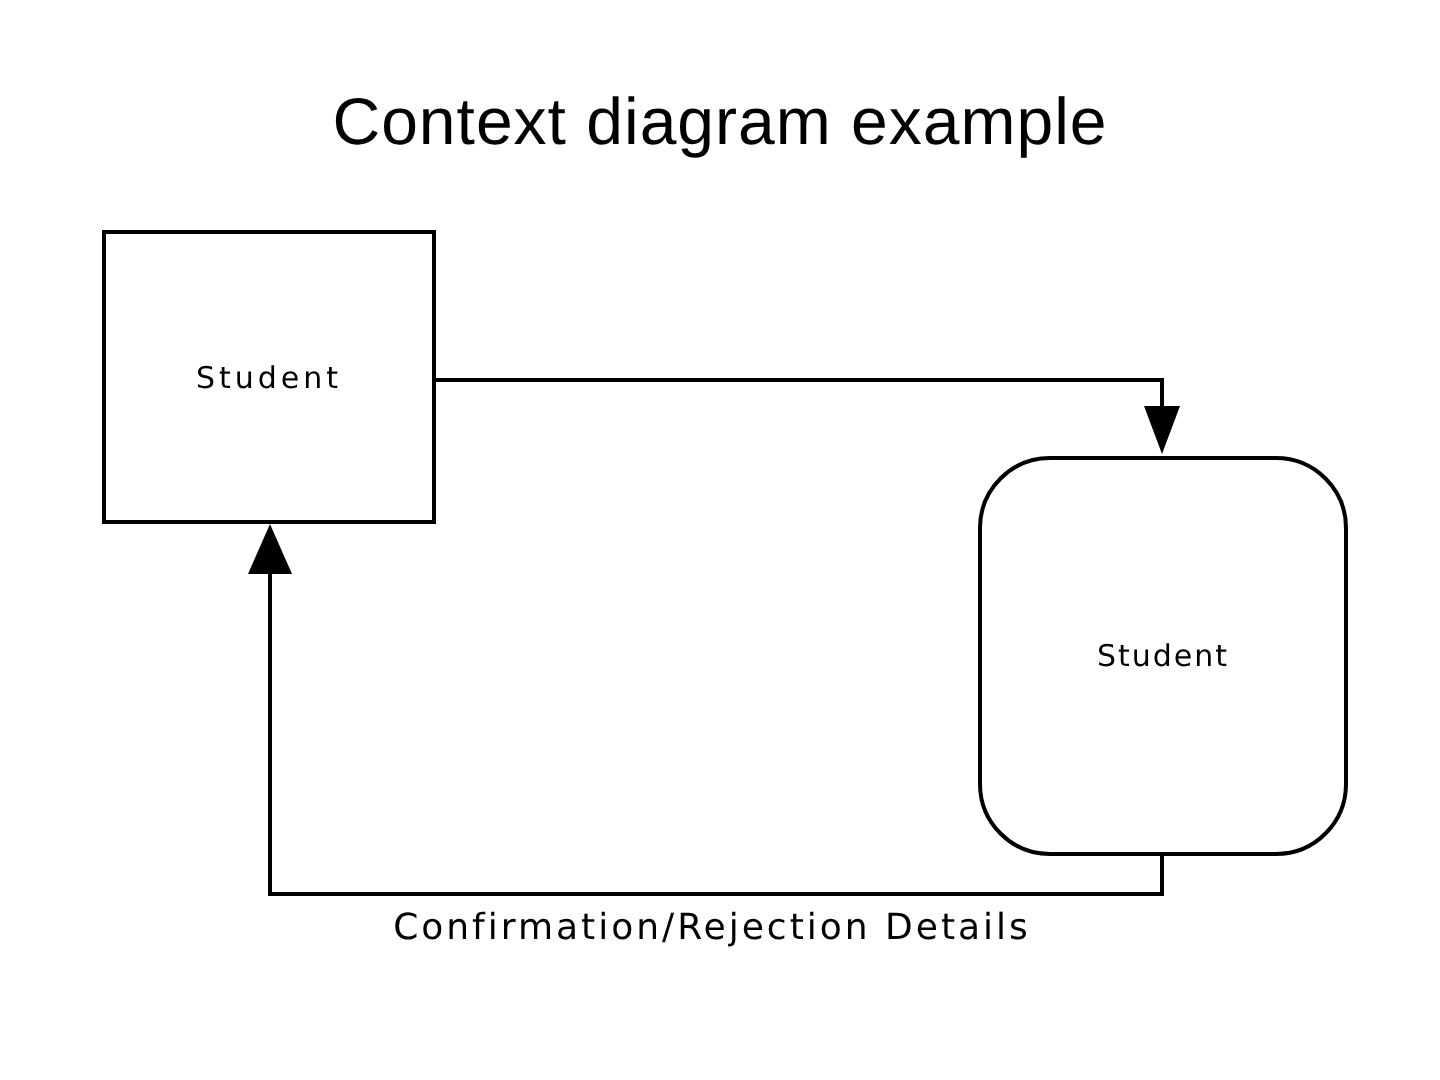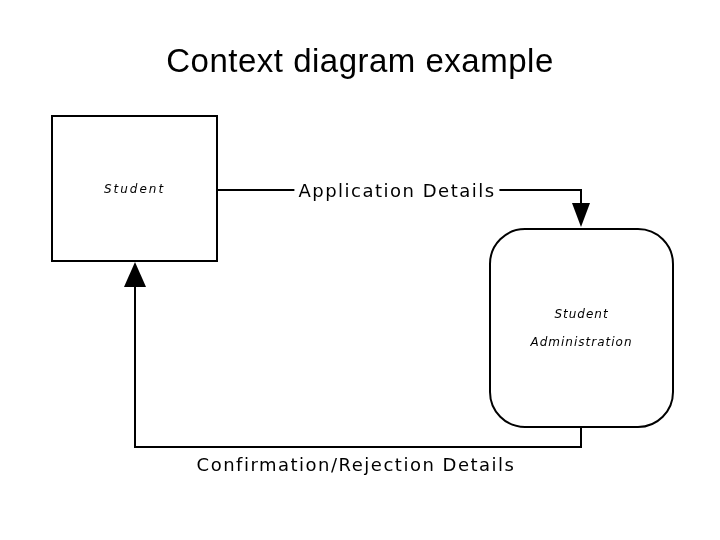--- a/index.html
+++ b/index.html
@@ -36,24 +36,23 @@
     position: absolute;
     left: 489px; top: 228px;
     width: 185px; height: 200px;
     border: 2px solid var(--ink);
     border-radius: 36px;
     background: var(--bg);
     display: flex; align-items: center; justify-content: center;
   }
   .shape-label, .process-label {
     font-family: "DejaVu Sans", sans-serif;
-    font-size: 12px;
+    font-size: 15px;
     letter-spacing: 2px;
     color: var(--ink);
-    font-style: italic;
   }
   .process-label { text-align: center; line-height: 28px; letter-spacing: 1px; }
   
   .line { position: absolute; background: var(--ink); }
   .flow-label {
     position: absolute;
     transform: translate(-50%, -50%);
     background: var(--bg);
     padding: 0 4px;
     font-family: "DejaVu Sans", sans-serif;
@@ -84,28 +83,26 @@
 
   <h1 class="title">Context diagram example</h1>
 
   <div class="entity-box">
     <span class="shape-label">Student</span>
   </div>
 
   <div class="process-box">
     <div class="process-label">
       <div>Student</div>
-      <div>Administration</div>
     </div>
   </div>
 
   <div class="line" style="left:218px; top:189px; width:364px; height:2px;"></div>
   <div class="line" style="left:580px; top:189px; width:2px; height:18px;"></div>
   <div class="arrowhead arrow-down"></div>
-  <div class="flow-label" style="left:397px; top:190px;">Application Details</div>
 
   <div class="line" style="left:580px; top:427px; width:2px; height:21px;"></div>
   <div class="line" style="left:134px; top:446px; width:448px; height:2px;"></div>
   <div class="line" style="left:134px; top:286px; width:2px; height:162px;"></div>
   <div class="arrowhead arrow-up"></div>
   <div class="flow-label" style="left:356px; top:464px;">Confirmation/Rejection Details</div>
 
 </div>
 
 </body></html>

